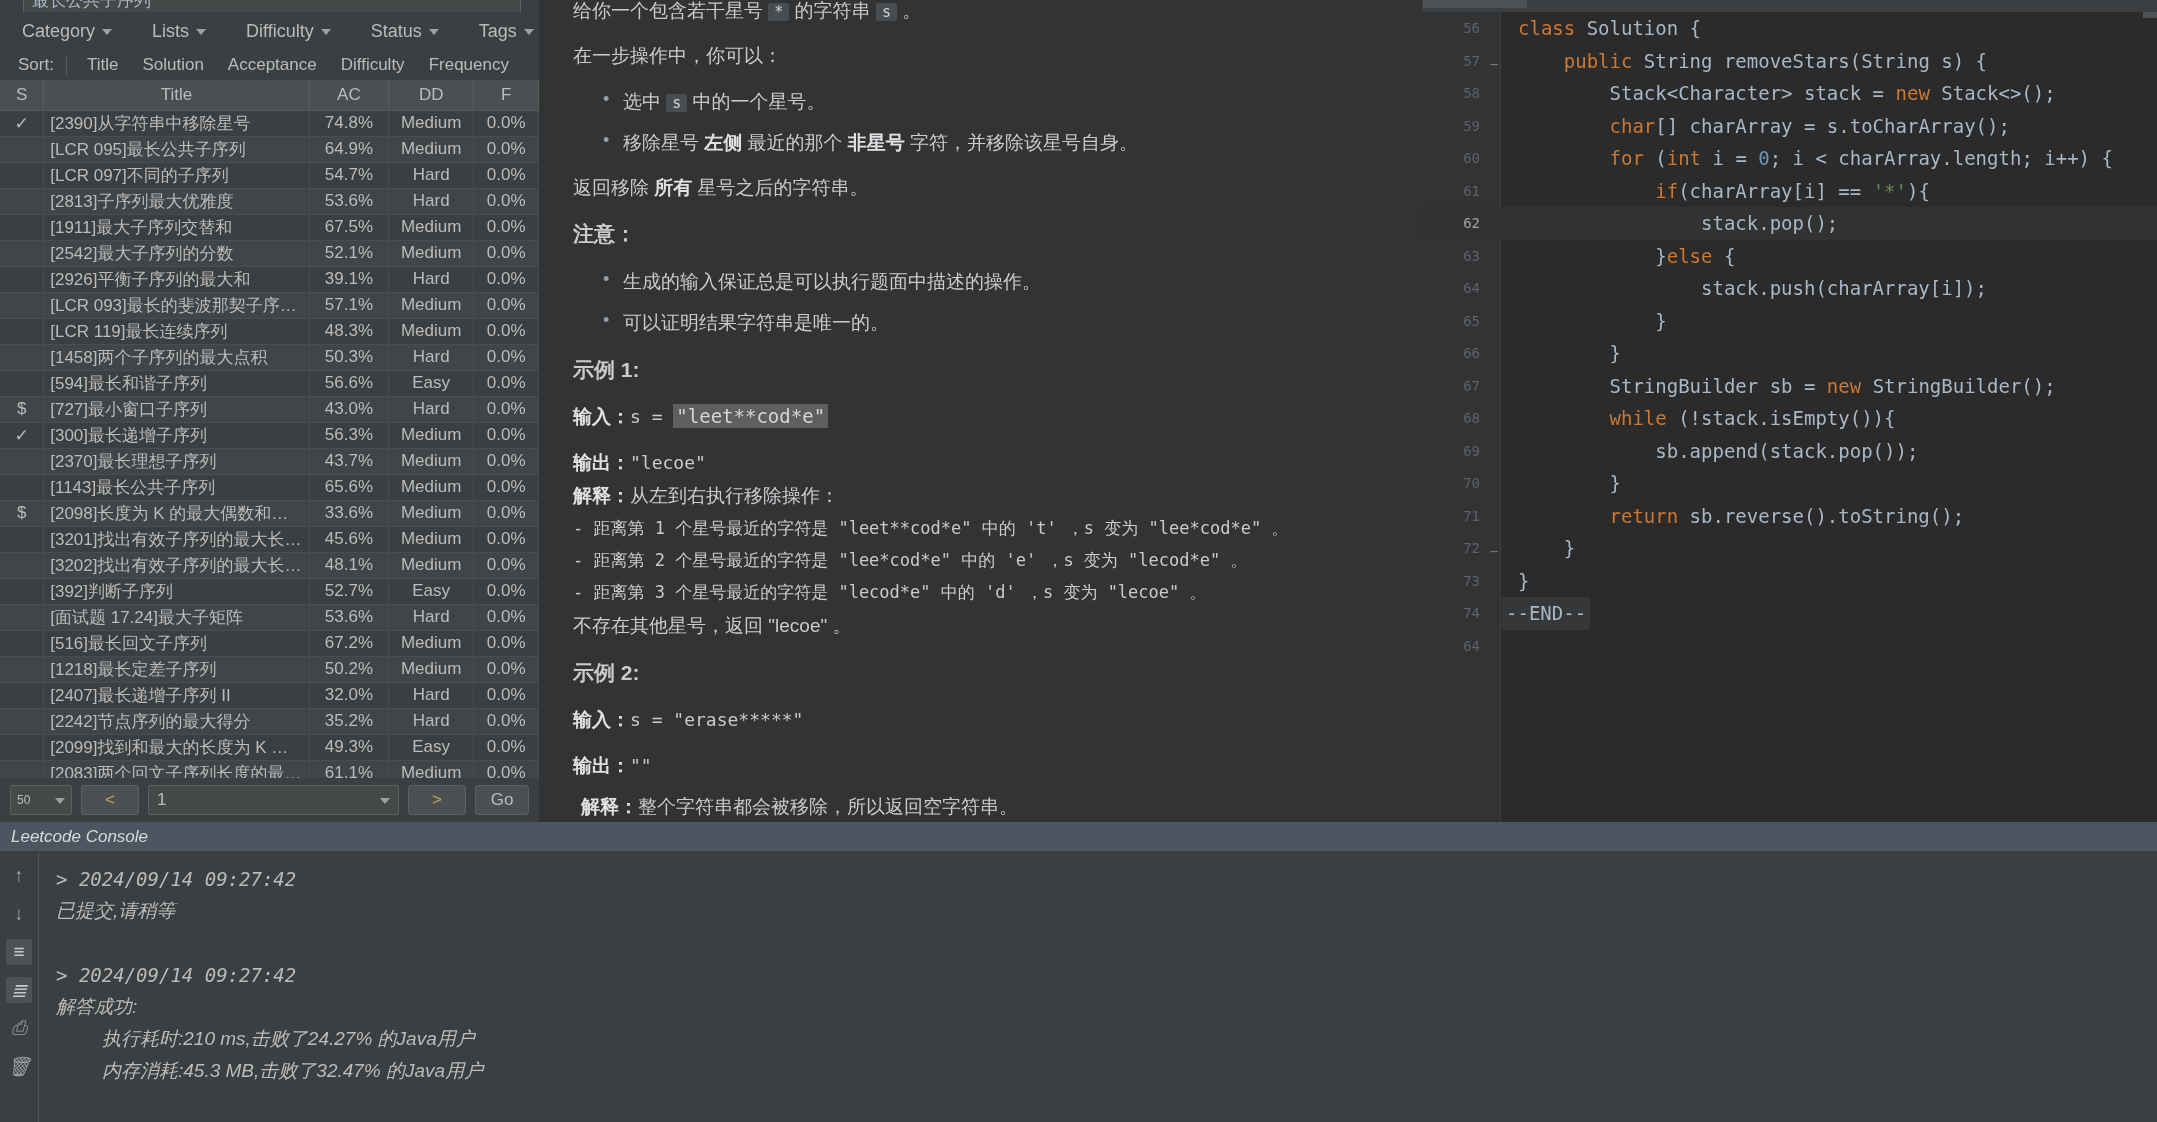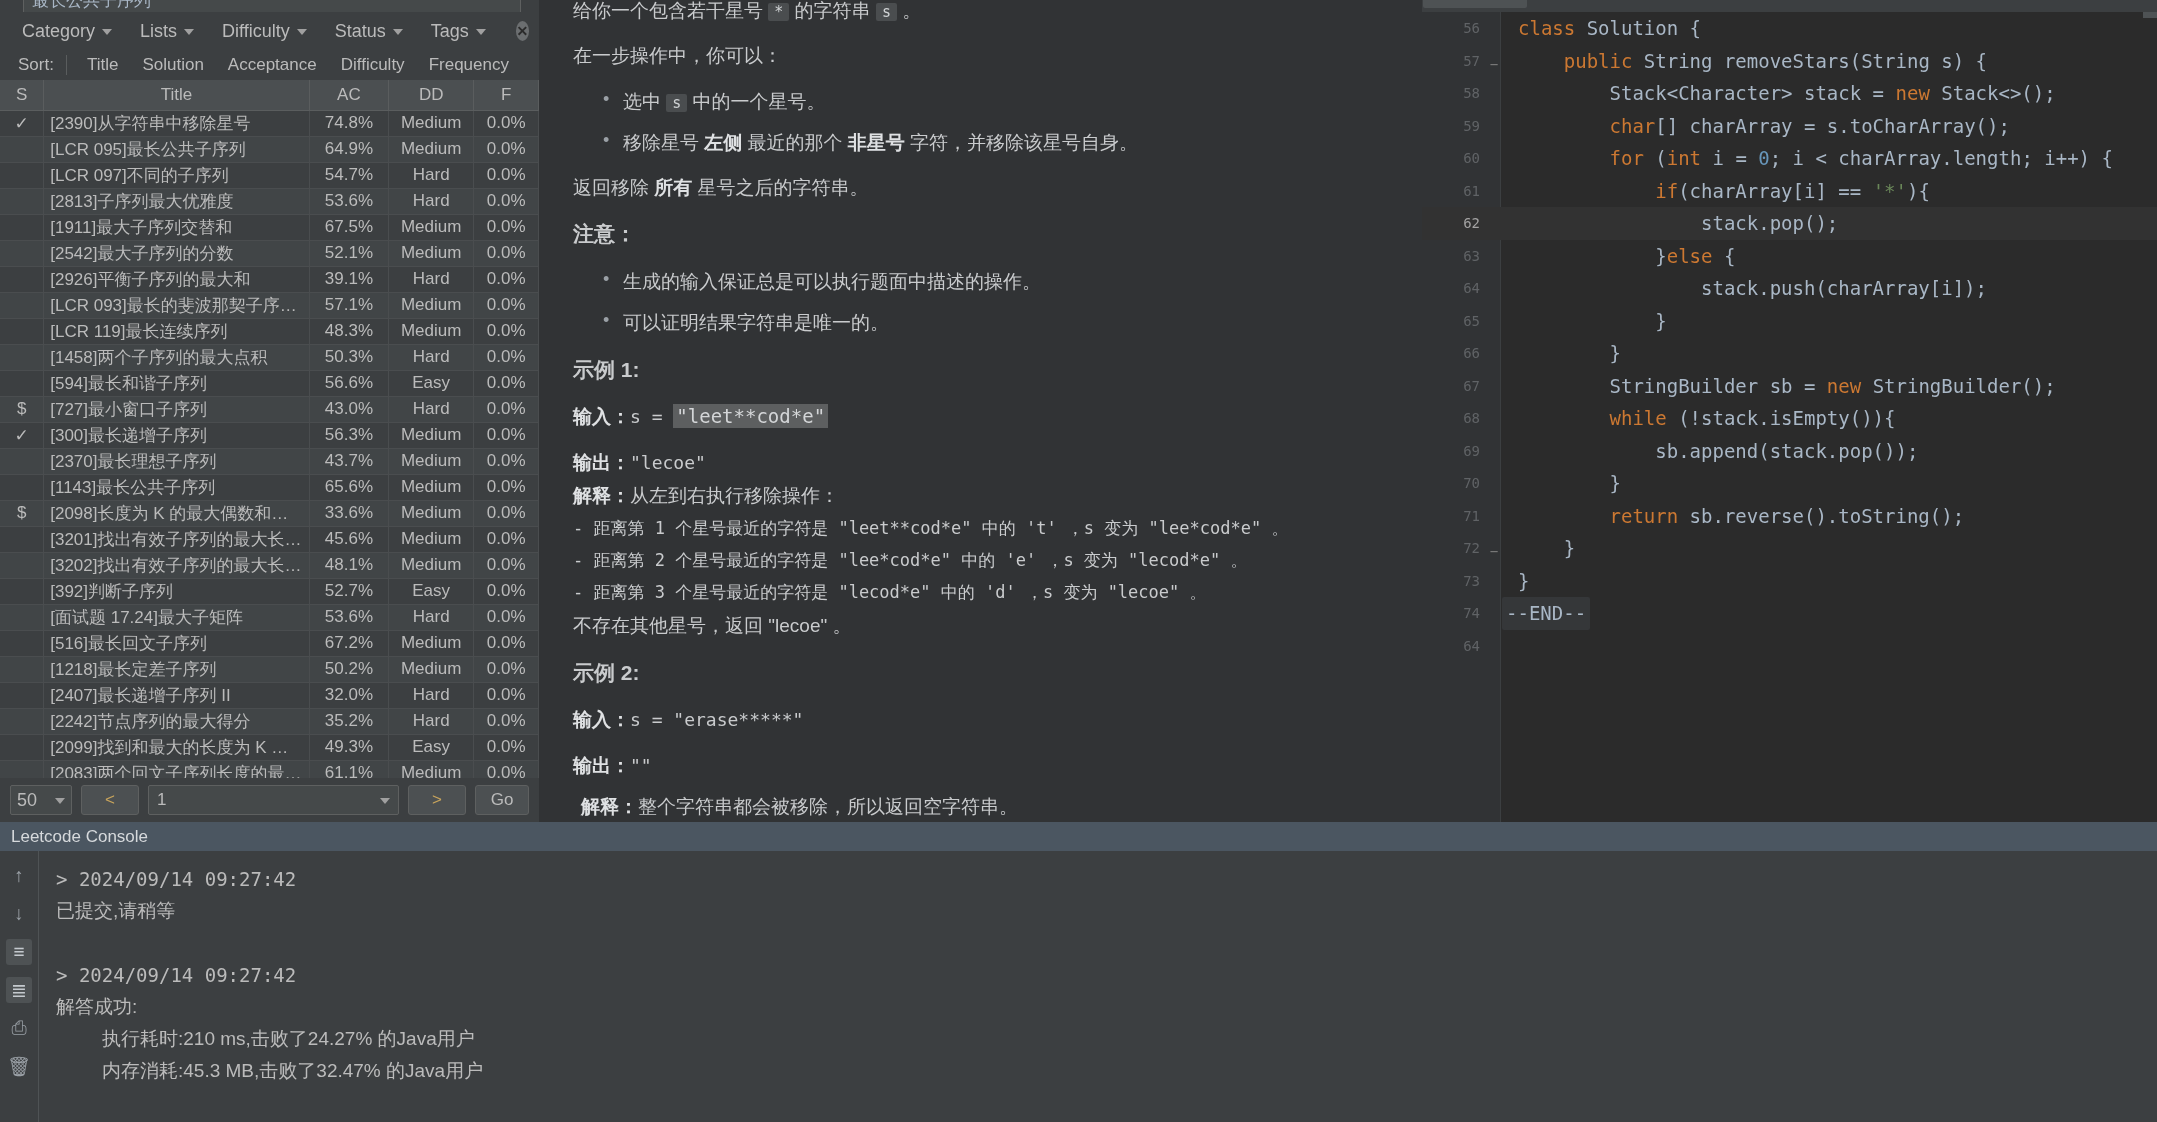--- a/index.html
+++ b/index.html
@@ -21,21 +21,21 @@
     border-bottom: 0;
   }
   .search-box {
     position: absolute; left: 23px; top: -16px; width: 498px; height: 32px;
     background: #45494a; border: 1px solid #5e6060; border-radius: 2px;
     color: #a9b7c6; font-size: 17px; padding: 4px 8px; line-height: 24px;
     overflow: hidden; white-space: nowrap;
   }
   .filter-bar {
     display: flex; align-items: center; height: 38px; padding: 0 10px;
-    gap: 4px; background: #3c3f41;
+    gap: 16px; background: #3c3f41;
   }
   .filter-item {
     display: flex; align-items: center; gap: 7px;
     color: #bbbbbb; font-size: 18px; padding: 2px 12px; cursor: default;
   }
   .caret-down {
     width: 0; height: 0; border-left: 5px solid transparent;
     border-right: 5px solid transparent; border-top: 6px solid #a0a0a0;
     display: inline-block; margin-top: 2px;
   }
@@ -76,21 +76,21 @@
   .mark-check { color: #cfcfcf; font-size: 17px; }
   .mark-lock { color: #cfcfcf; font-size: 17px; }
 
   .pager {
     display: flex; align-items: center; gap: 9px; height: 44px;
     padding: 4px 10px; background: #3c3f41;
   }
   .pg-select {
     display: flex; align-items: center; justify-content: space-between;
     width: 62px; height: 30px; background: #45494a; border: 1px solid #5e6060;
-    border-radius: 2px; color: #bbbbbb; font-size: 18px; padding: 0 6px;
+    border-radius: 2px; color: #bbbbbb; font-size: 12px; padding: 0 6px;
   }
   .pg-btn {
     width: 58px; height: 30px; background: #4c5052; border: 1px solid #5e6060;
     border-radius: 3px; color: #c8a45c; font-size: 17px; display: flex;
     align-items: center; justify-content: center;
   }
   .pg-go { color: #bbbbbb; width: 54px; }
   .pg-combo {
     flex: 1; height: 30px; background: #45494a; border: 1px solid #5e6060;
     border-radius: 2px; color: #bbbbbb; font-size: 17px; display: flex;
@@ -160,20 +160,21 @@
   .end-marker {
     position: absolute; left: 80px; background: #353739; color: #a9b7c6;
     padding: 0 4px; border-radius: 2px;
   }
   .scroll-cap { position: absolute; right: 0; top: 12px; width: 14px; height: 6px; background: #4e5254; }
 
   
   .console-panel {
     position: absolute; left: 0; top: 822px; width: 2157px; height: 300px;
     background: #3c3f41;
+    font-style: italic;
   }
   .console-title {
     height: 29px; background: #4b5661; color: #d6d9dc; font-size: 17px;
     display: flex; align-items: center; padding-left: 11px;
   }
   .console-body { position: relative; height: 271px; background: #3c3f41; }
   .console-tools {
     position: absolute; left: 0; top: 0; width: 38px; height: 271px;
     display: flex; flex-direction: column; align-items: center; gap: 12px;
     padding-top: 12px; background: #3c3f41;

